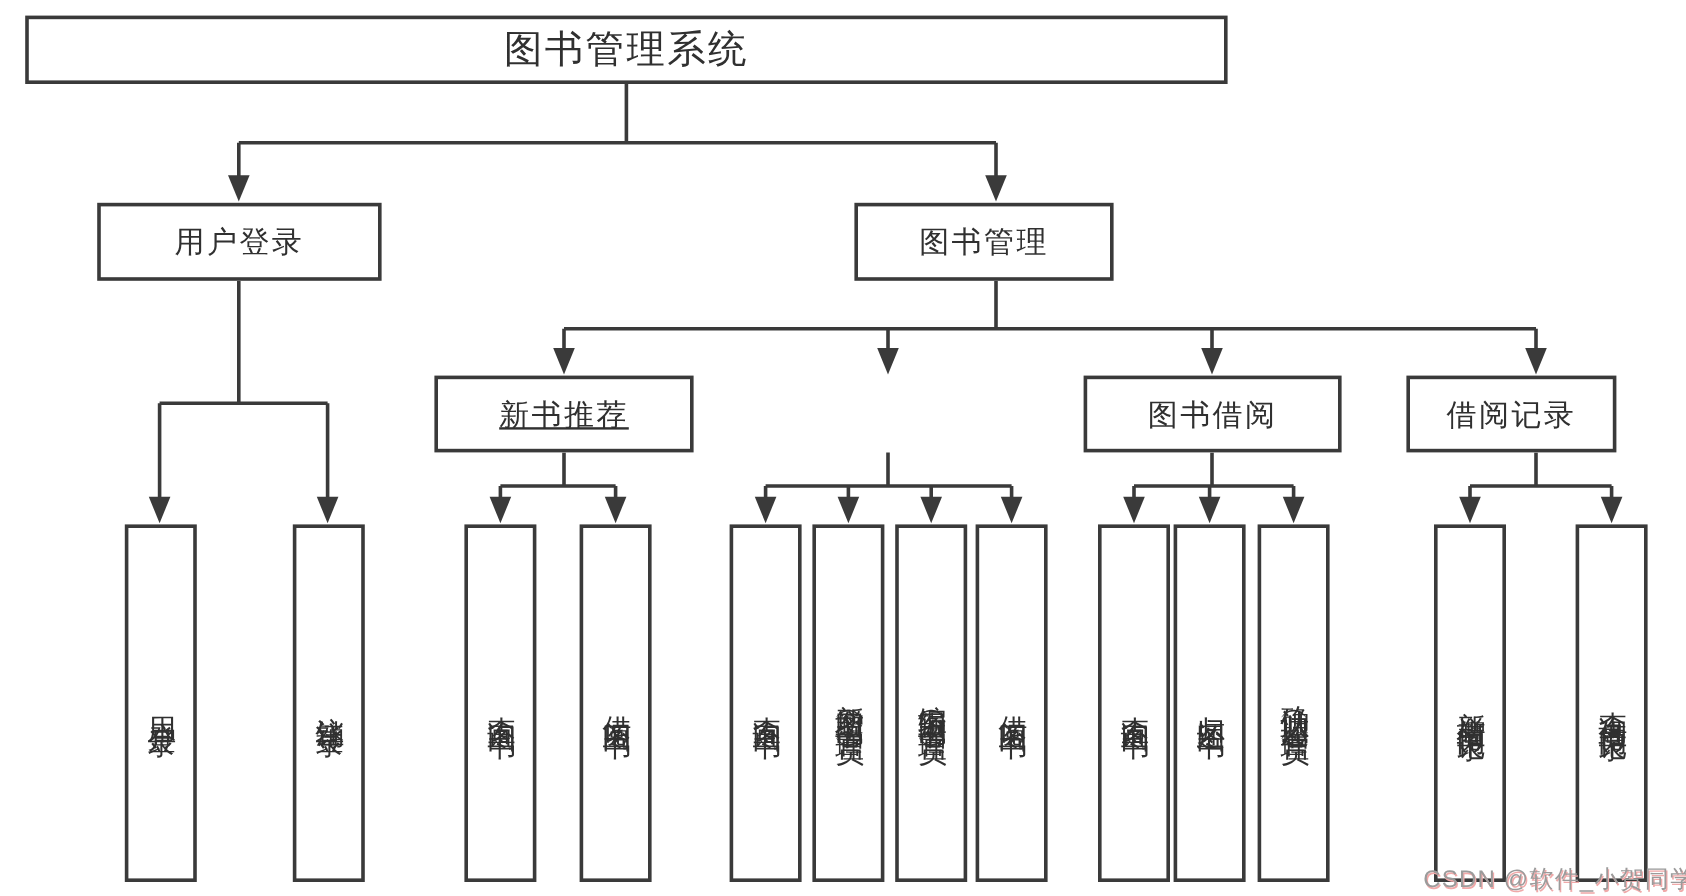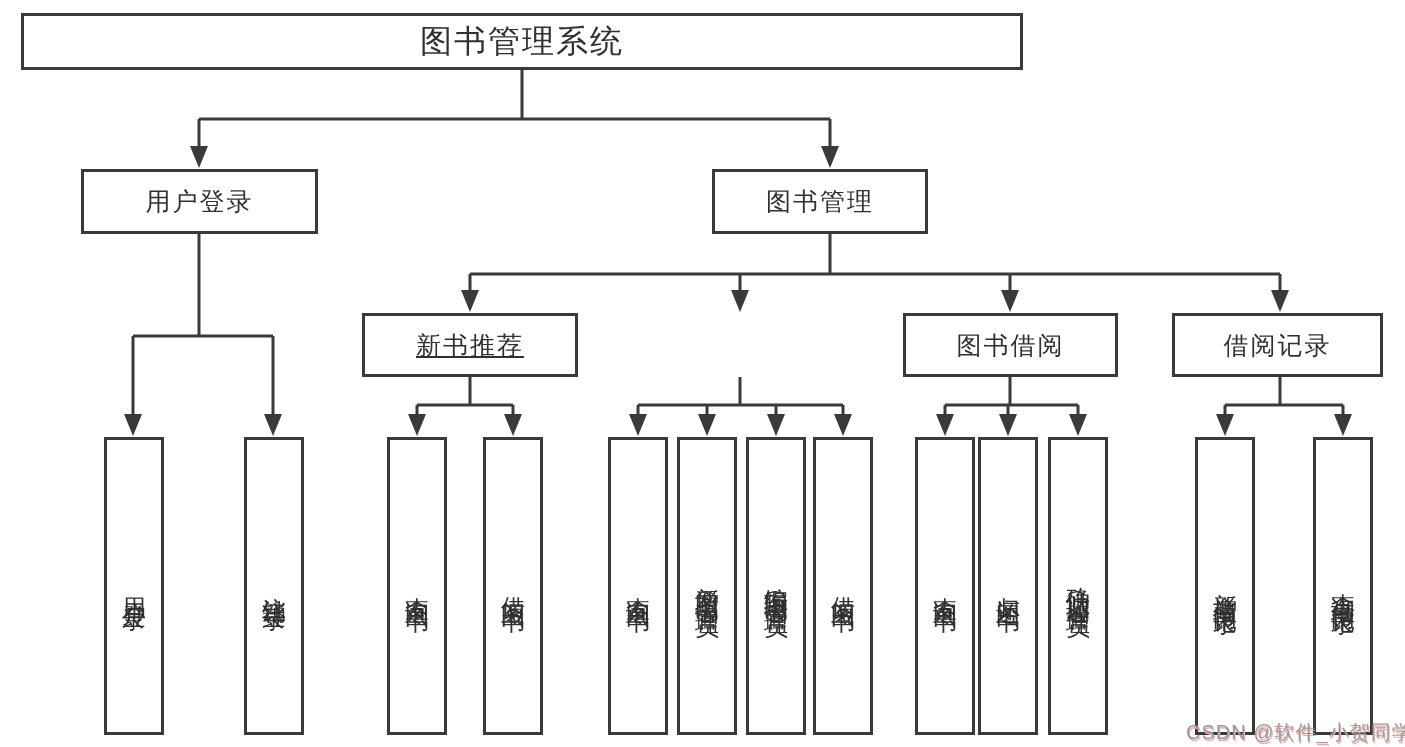--- a/index.html
+++ b/index.html
@@ -99,21 +99,21 @@
     </g>
   </svg>
 
   <div class="box root">图书管理系统</div>
 
   <div class="box" style="left:81px; top:169px; width:237px; height:65px;">用户登录</div>
   <div class="box" style="left:712px; top:169px; width:216px; height:65px;">图书管理</div>
 
   <div class="box" style="left:362px; top:313px; width:216px; height:64px;text-decoration:underline;">新书推荐</div>
   <div class="box" style="left:903px; top:313px; width:215px; height:64px;">图书借阅</div>
-  <div class="box" style="left:1172px; top:313px; width:211px; height:64px;">借阅记录</div>
+  <div class="box" style="left:1172px; top:313px; width:175px; height:64px;">借阅记录</div>
 
   <div class="vbox" style="left:104px;">用户登录</div>
   <div class="vbox" style="left:244px;">注销登录</div>
 
   <div class="vbox" style="left:387px;">查询图书</div>
   <div class="vbox" style="left:483px;">借阅图书</div>
 
   <div class="vbox" style="left:608px;">查询图书</div>
   <div class="vbox" style="left:677px;">新增图书（管理员）</div>
   <div class="vbox" style="left:746px;">编辑图书（管理员）</div>

